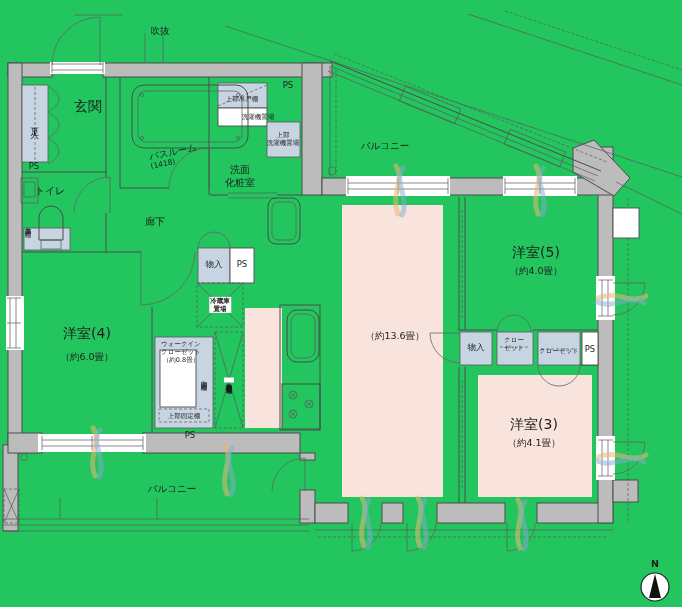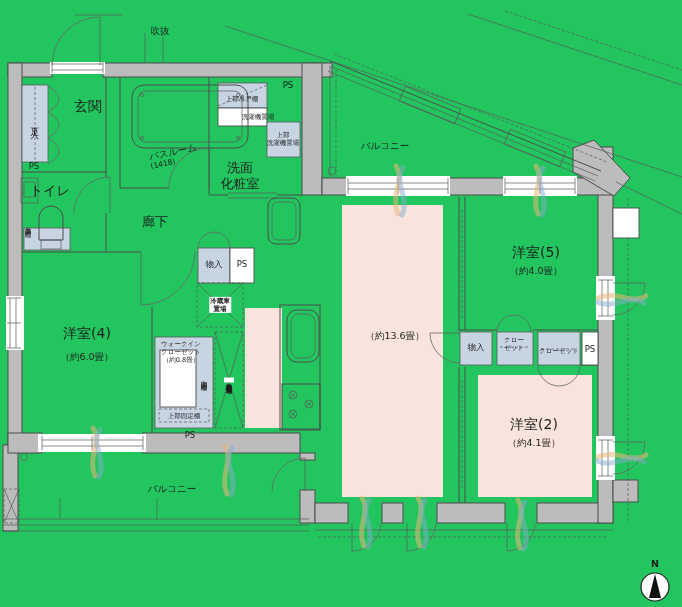--- a/index.html
+++ b/index.html
@@ -9,21 +9,21 @@
   html,body{margin:0;padding:0;background:#fff;}
   .plan{position:relative;width:682px;height:607px;background:#22c55e;overflow:hidden;
         font-family:"DejaVu Sans",sans-serif;}
   .plan svg{position:absolute;left:0;top:0;}
   .lbl{position:absolute;transform:translate(-50%,-50%);color:#1c1c1c;
        white-space:pre-line;text-align:center;line-height:1.25;z-index:5;}
   .rot{transform:translate(-50%,-50%) rotate(-12deg);}
   .v{writing-mode:vertical-rl;text-orientation:upright;letter-spacing:1px;}
   .bg{background:#fff;padding:0 1px;font-weight:bold;}
   .s6{font-size:6.5px;} .s7{font-size:7.5px;} .s8{font-size:8.5px;}
-  .s9{font-size:9.5px;} .s10{font-size:13px;} .s11{font-size:14px;text-align:center;}
+  .s9{font-size:9.5px;} .s10{font-size:10px;} .s11{font-size:14px;text-align:center;}
   .b{font-weight:bold;}
   
   .wall{fill:var(--wall);stroke:var(--line);stroke-width:1;}
   .pinkf{fill:var(--pink);stroke:none;}
   .bluef{fill:var(--blue);stroke:#5a5a5a;stroke-width:0.8;}
   .thin{stroke:var(--line);stroke-width:1;fill:none;}
   .thin2{stroke:#5a5a5a;stroke-width:0.7;fill:none;}
   .whitebox{fill:#fff;stroke:var(--line);stroke-width:0.9;}
   .whitens{fill:#fff;stroke:none;}
   .dash{stroke:#5a5a5a;stroke-width:0.7;fill:none;stroke-dasharray:3 2;}
@@ -370,17 +370,17 @@
 置場</div>
 <div class="lbl s6 v bg" style="left:229px;top:380px">食器棚置場</div>
 <div class="lbl s9" style="left:395px;top:336px">（約13.6畳）</div>
 <div class="lbl s8" style="left:476px;top:347px">物入</div>
 <div class="lbl s6" style="left:514px;top:344px">クロー
 ゼット</div>
 <div class="lbl s6" style="left:559px;top:351px">クローゼット</div>
 <div class="lbl s8" style="left:590px;top:349px">PS</div>
 <div class="lbl s11" style="left:536px;top:253px">洋室(5)</div>
 <div class="lbl s9" style="left:536px;top:271px">（約4.0畳）</div>
-<div class="lbl s11" style="left:534px;top:425px">洋室(2)</div>
+<div class="lbl s11" style="left:534px;top:425px">洋室(3)</div>
 <div class="lbl s9" style="left:534px;top:443px">（約4.1畳）</div>
 <div class="lbl s9" style="left:172px;top:489px">バルコニー</div>
 <div class="lbl s9 b" style="left:655px;top:564px">N</div>
 </div>
 
 </body></html>

